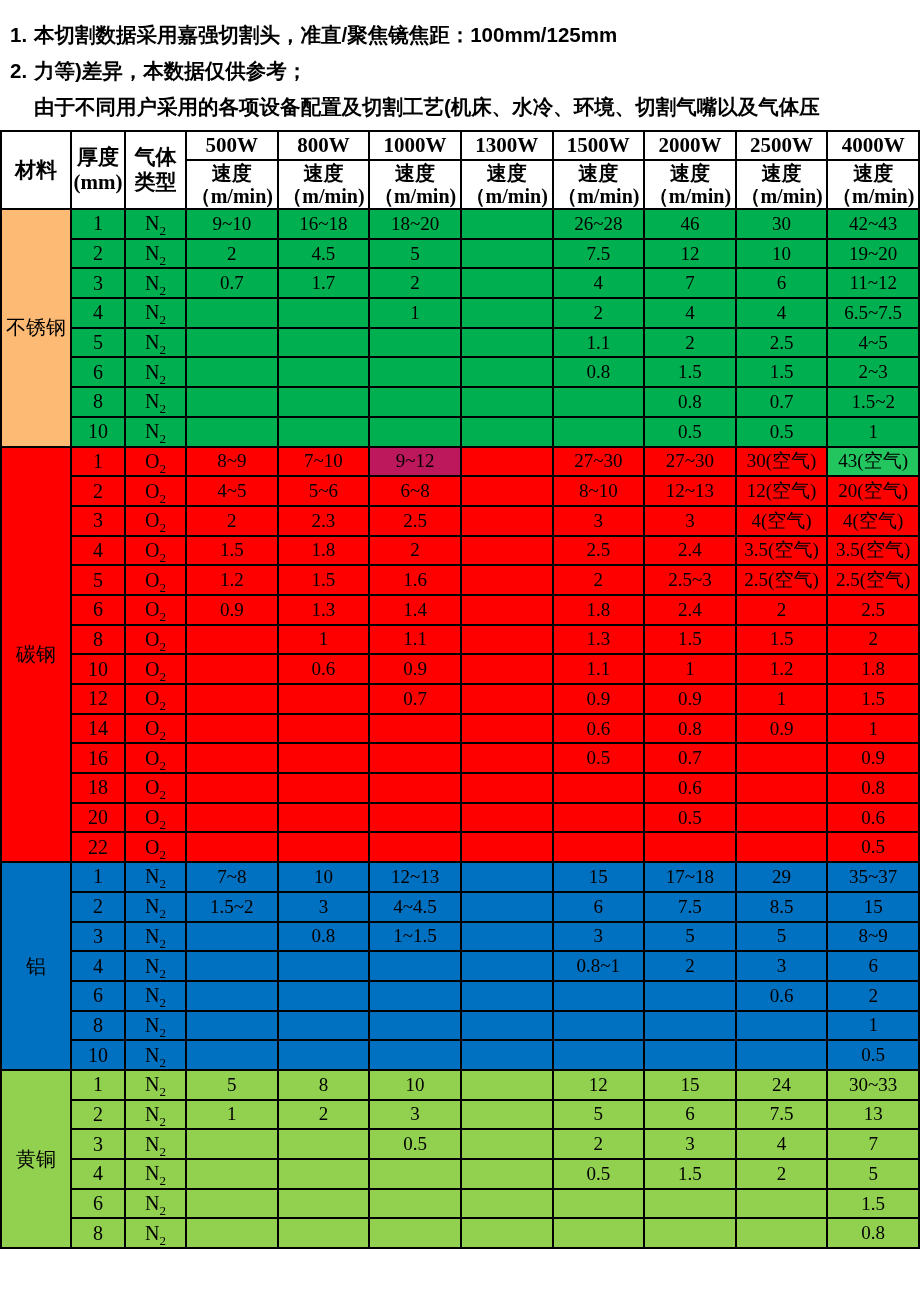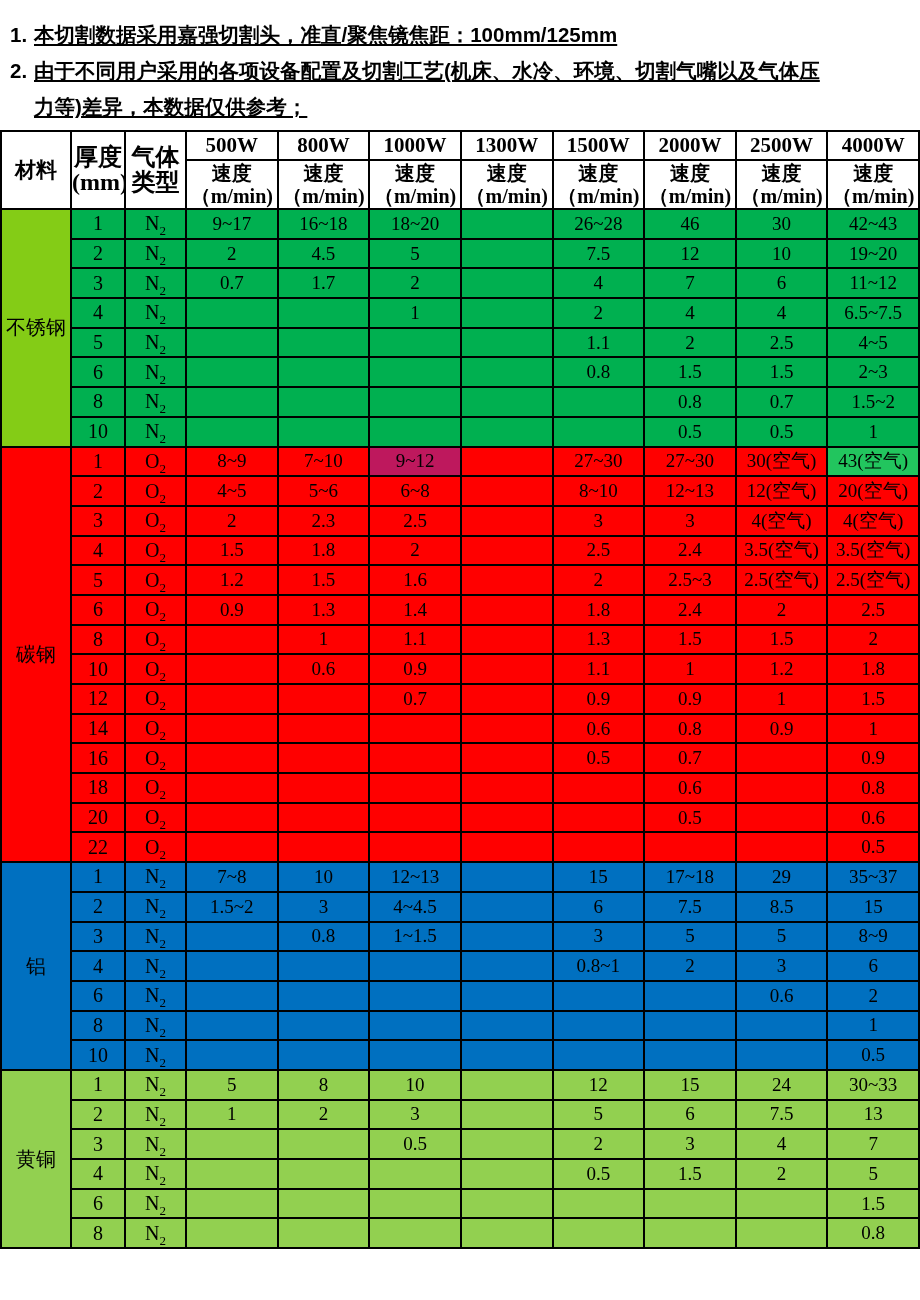--- a/index.html
+++ b/index.html
@@ -22,39 +22,39 @@
 
   .notes {
     margin: 17px 4px 0 10px;
     font-family: "Liberation Sans", "DejaVu Sans", sans-serif;
     font-weight: bold;
     font-size: 20.5px;
   }
   .note { display: flex; line-height: 36px; }
   .note-num { width: 24px; flex-shrink: 0; }
   .note-body { flex: 1; }
-  .note-line { display: block; text-decoration: underline; }
+  .note-line { display: block; }
 
   table.data-table {
     border-collapse: collapse;
     table-layout: fixed;
     width: 920px;
     margin-top: 5px;
   }
   th, td {
     border: 2px solid #000;
     text-align: center;
     vertical-align: middle;
     padding: 0;
     overflow: hidden;
     white-space: nowrap;
   }
   thead th { background: #ffffff; font-weight: bold; }
   .corner-hdr { font-size: 21px; }
-  .hdr-line { display: block; line-height: 25px; font-size: 24px; }
+  .hdr-line { display: block; line-height: 25px; font-size: 21px; }
   .power-hdr { height: 27px; font-size: 21px; }
   .speed-hdr { height: 47px; }
   .speed-hdr div { line-height: 23px; font-size: 20px; }
 
   tbody td { height: 27.7px; font-size: 20px; }
   .material-cell { font-size: 20px; }
   .gas-cell sub { font-size: 13px; line-height: 0; }
   .speed-cell { font-size: 19px; }
 </style>
 </head>
@@ -66,22 +66,22 @@
   <div class="notes">
     <div class="note">
       <span class="note-num">1.</span>
       <span class="note-body">
         <span class="note-line">本切割数据采用嘉强切割头，准直/聚焦镜焦距：100mm/125mm</span>
       </span>
     </div>
     <div class="note">
       <span class="note-num">2.</span>
       <span class="note-body">
+        <span class="note-line">力等)差异，本数据仅供参考；</span>
         <span class="note-line">由于不同用户采用的各项设备配置及切割工艺(机床、水冷、环境、切割气嘴以及气体压</span>
-        <span class="note-line">力等)差异，本数据仅供参考；</span>
       </span>
     </div>
   </div>
 
   <table class="data-table">
     <colgroup>
       <col style="width:70px">
         <col style="width:54px">
         <col style="width:61px">
       <col>
@@ -146,24 +146,24 @@
           </th>
           <th class="speed-hdr">
             <div>速度</div>
             <div>（m/min)</div>
           </th>
         </tr>
     </thead>
     <tbody id="table-body">
 
     <tr class="data-row">
-          <td class="material-cell" rowspan="8" style="background: #84cc16; margin-top: 20px;">不锈钢</td>
+          <td class="material-cell" rowspan="8" style="background: #fdba74; margin-top: 20px;">不锈钢</td>
           <td class="thickness-cell" style="background: rgb(0, 176, 80);">1</td>
           <td class="gas-cell" style="background: rgb(0, 176, 80);"><span>N<sub>2</sub></span></td>
-          <td class="speed-cell" style="background: rgb(0, 176, 80);">9~17</td>
+          <td class="speed-cell" style="background: rgb(0, 176, 80);">9~10</td>
           <td class="speed-cell" style="background: rgb(0, 176, 80);">16~18</td>
           <td class="speed-cell" style="background: rgb(0, 176, 80);">18~20</td>
           <td class="speed-cell" style="background: rgb(0, 176, 80);"></td>
           <td class="speed-cell" style="background: rgb(0, 176, 80);">26~28</td>
           <td class="speed-cell" style="background: rgb(0, 176, 80);">46</td>
           <td class="speed-cell" style="background: rgb(0, 176, 80);">30</td>
           <td class="speed-cell" style="background: rgb(0, 176, 80);">42~43</td>
         </tr>
         <tr class="data-row">
           <td class="thickness-cell" style="background: rgb(0, 176, 80);">2</td>

